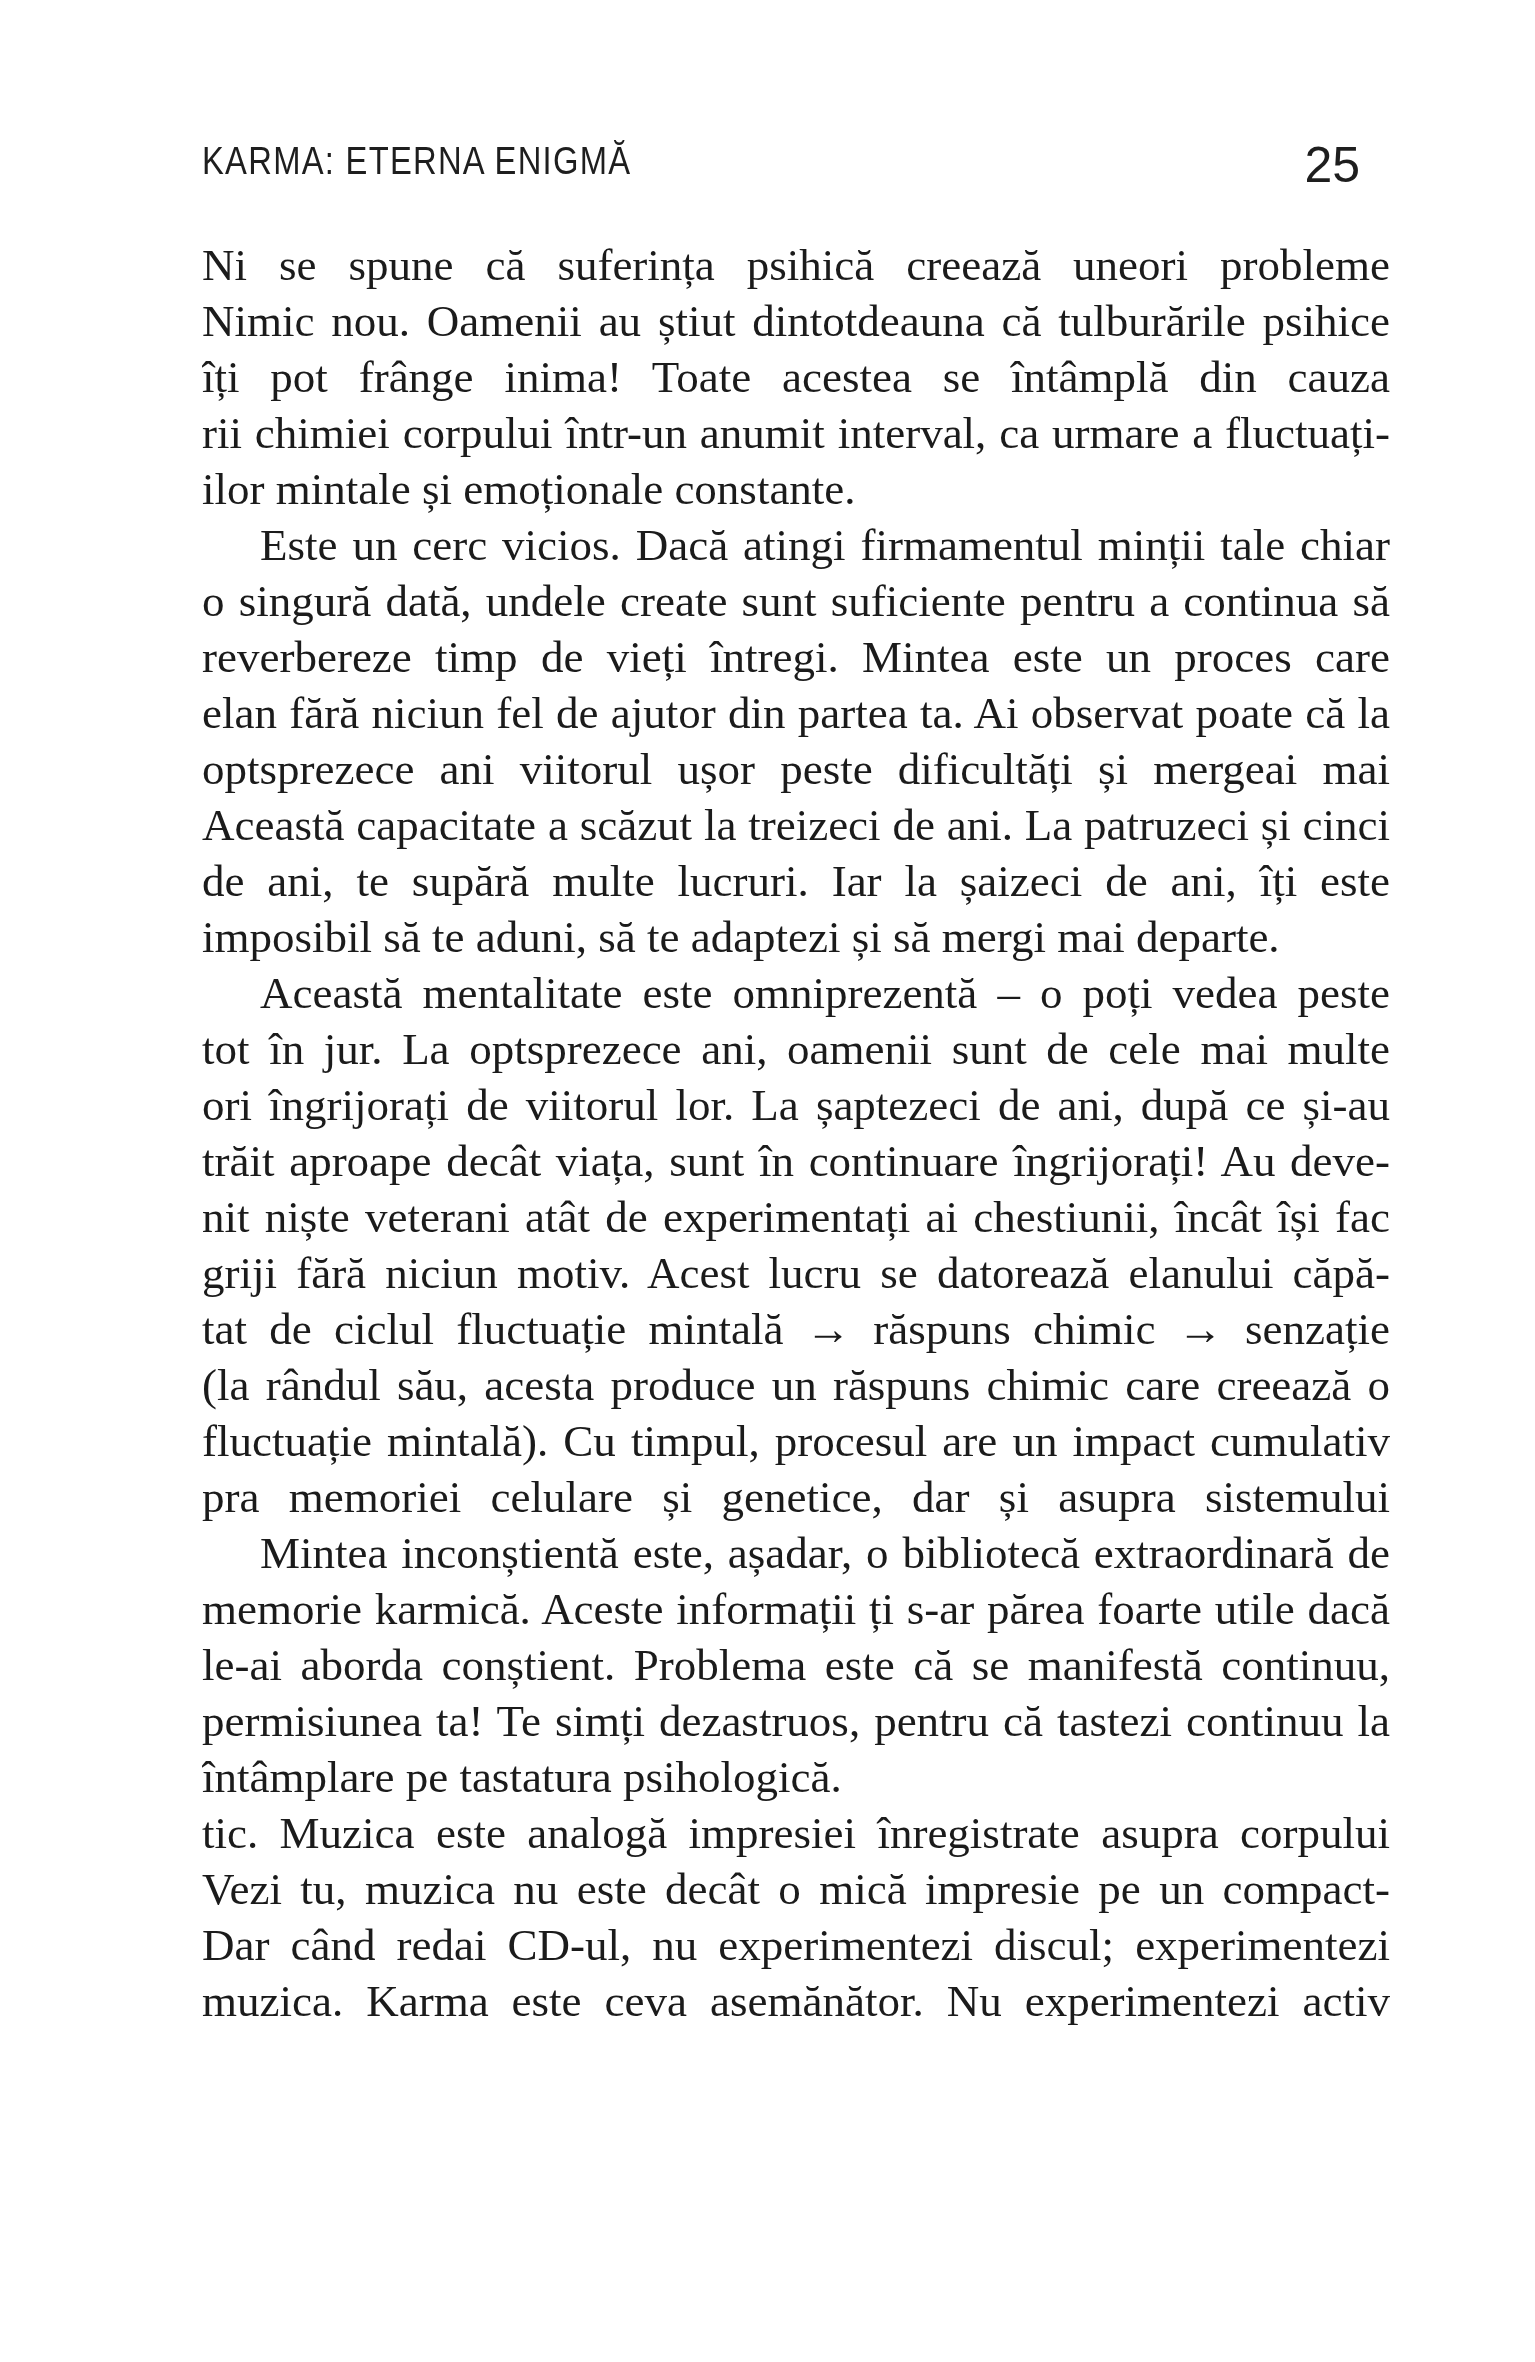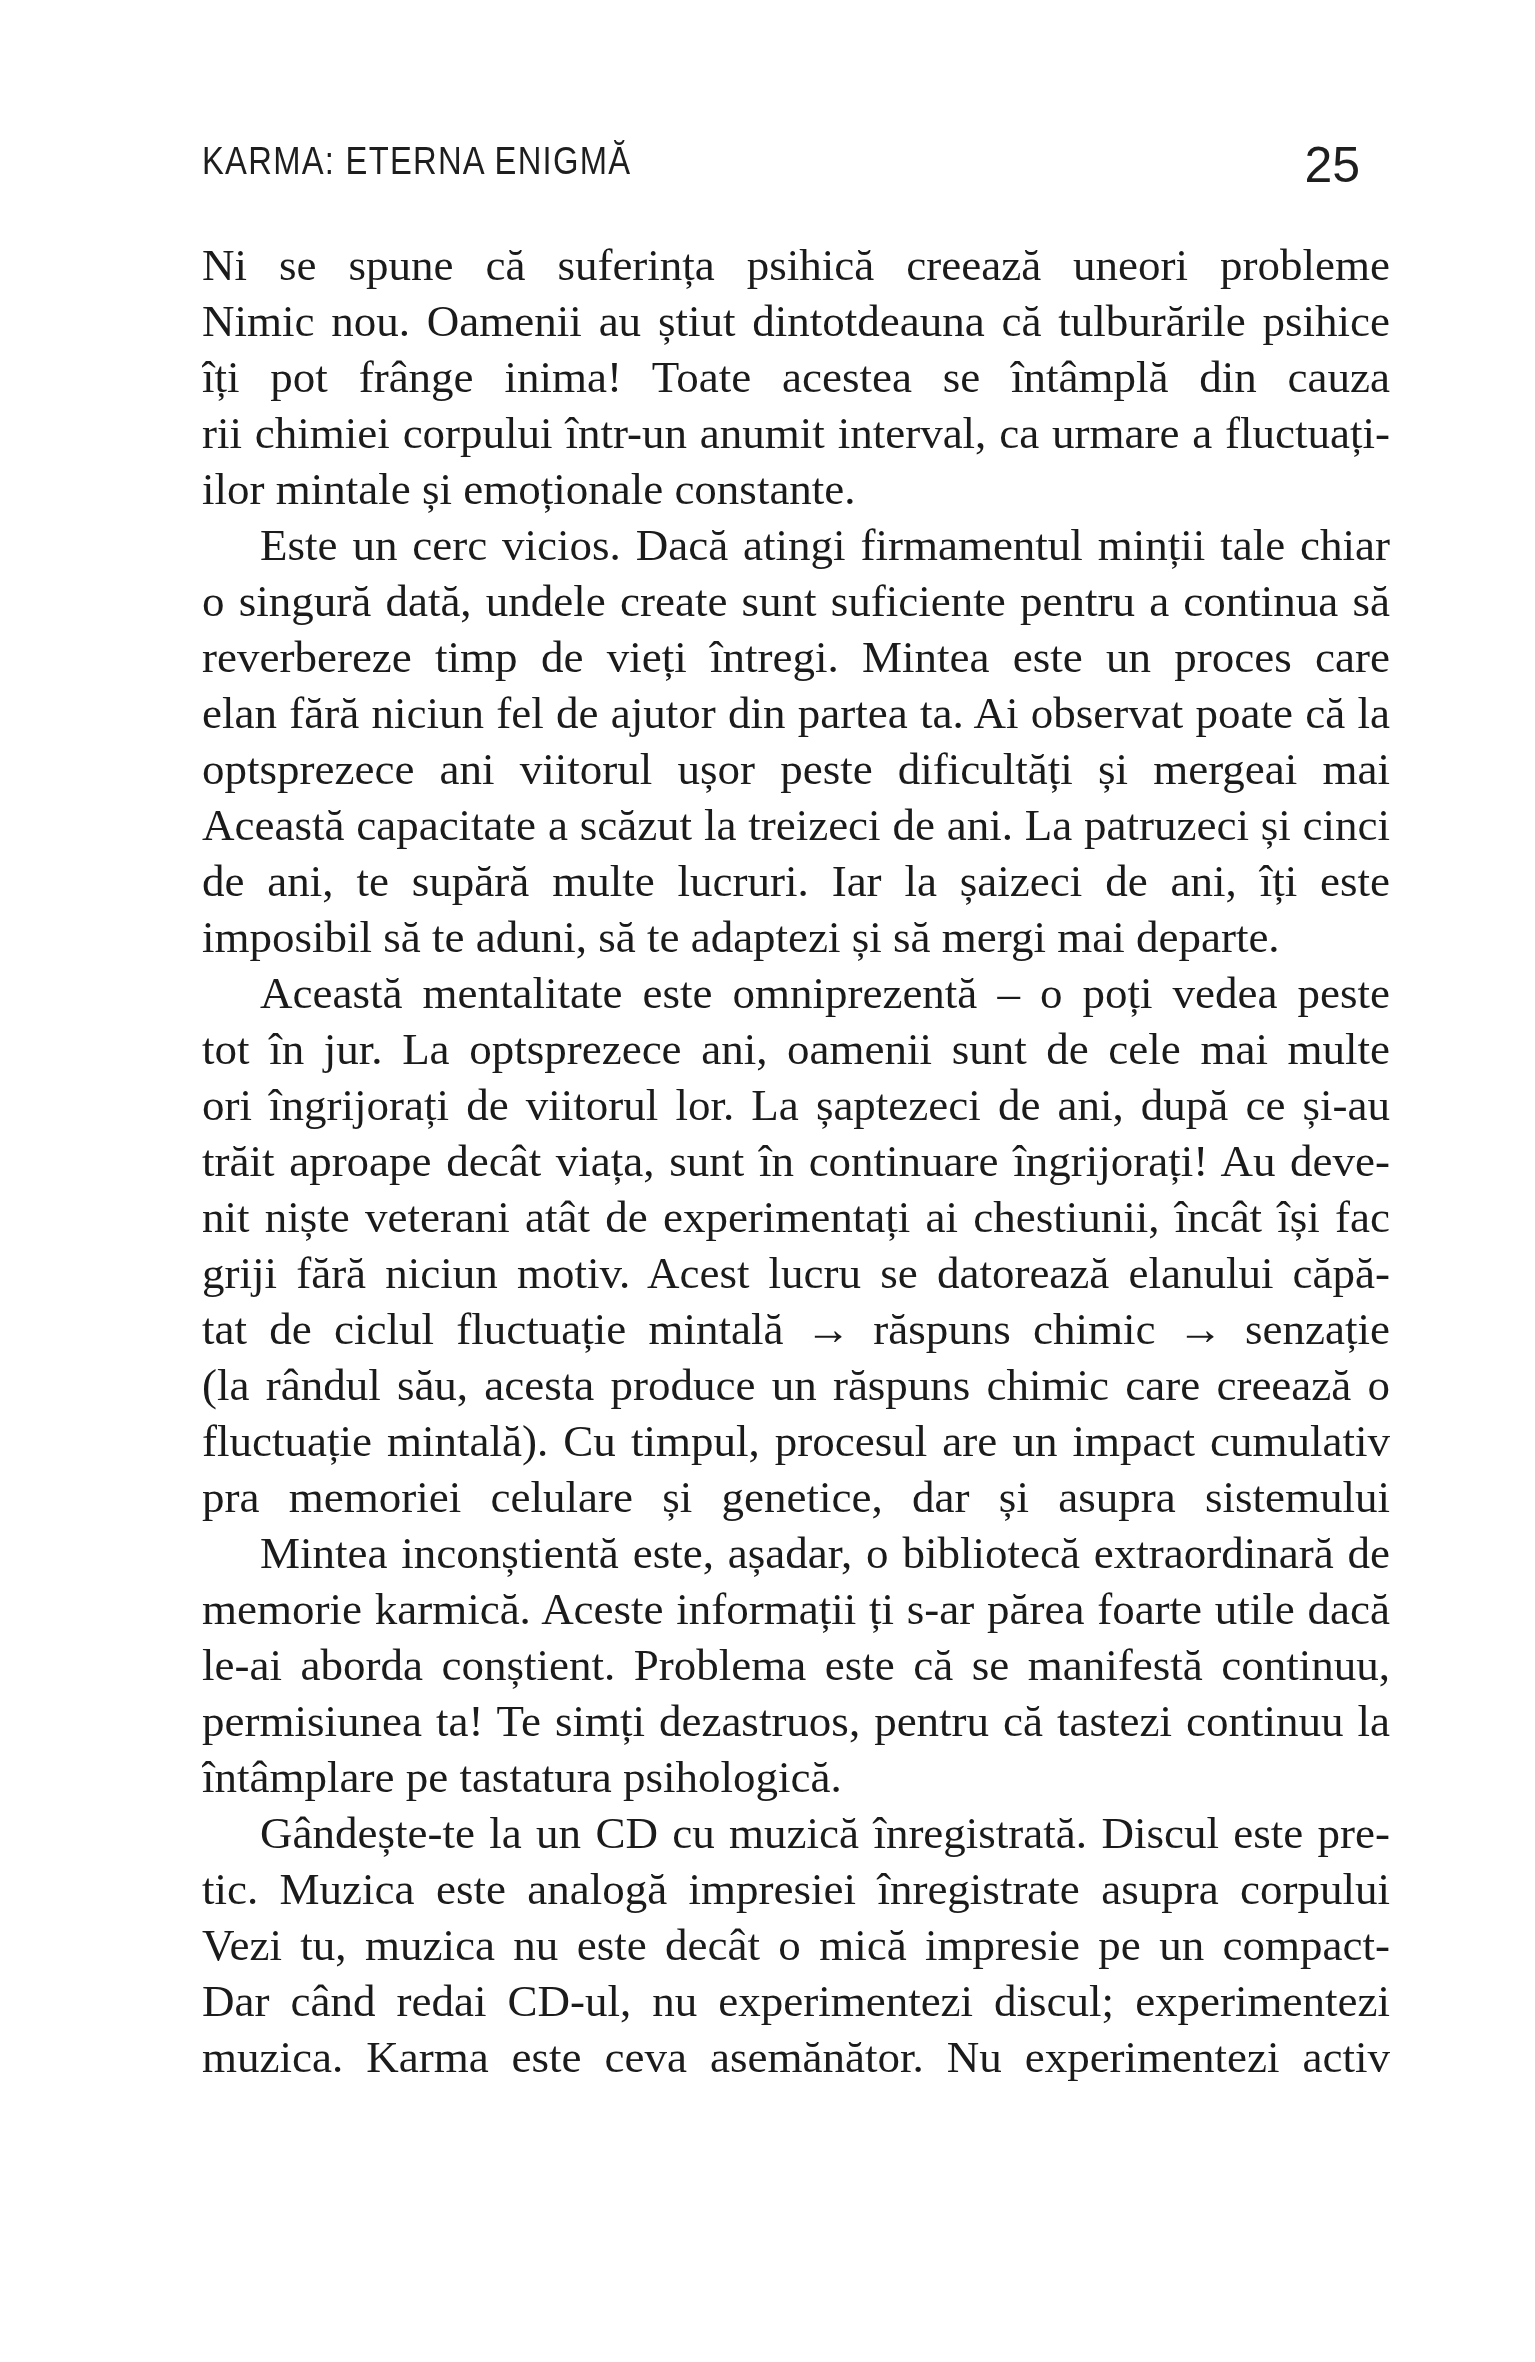--- a/index.html
+++ b/index.html
@@ -99,20 +99,19 @@
     <div class="line">(la rândul său, acesta produce un răspuns chimic care creează o nouă</div>
     <div class="line">fluctuație mintală). Cu timpul, procesul are un impact cumulativ asu-</div>
     <div class="line plast">pra memoriei celulare și genetice, dar și asupra sistemului energetic.</div>
 
     <div class="line indent">Mintea inconștientă este, așadar, o bibliotecă extraordinară de</div>
     <div class="line">memorie karmică. Aceste informații ți s-ar părea foarte utile dacă</div>
     <div class="line">le-ai aborda conștient. Problema este că se manifestă continuu, fără</div>
     <div class="line">permisiunea ta! Te simți dezastruos, pentru că tastezi continuu la</div>
     <div class="line plast">întâmplare pe tastatura psihologică.</div>
 
-    <div class="line indent">Gândește-te la un CD cu muzică înregistrată. Discul este pre-</div>
     <div class="line">tic. Muzica este analogă impresiei înregistrate asupra corpului tău.</div>
     <div class="line">Vezi tu, muzica nu este decât o mică impresie pe un compact-disc.</div>
     <div class="line">Dar când redai CD-ul, nu experimentezi discul; experimentezi</div>
     <div class="line">muzica. Karma este ceva asemănător. Nu experimentezi activ corpul</div>
 
   </div>
 </div>
 
 </body></html>

